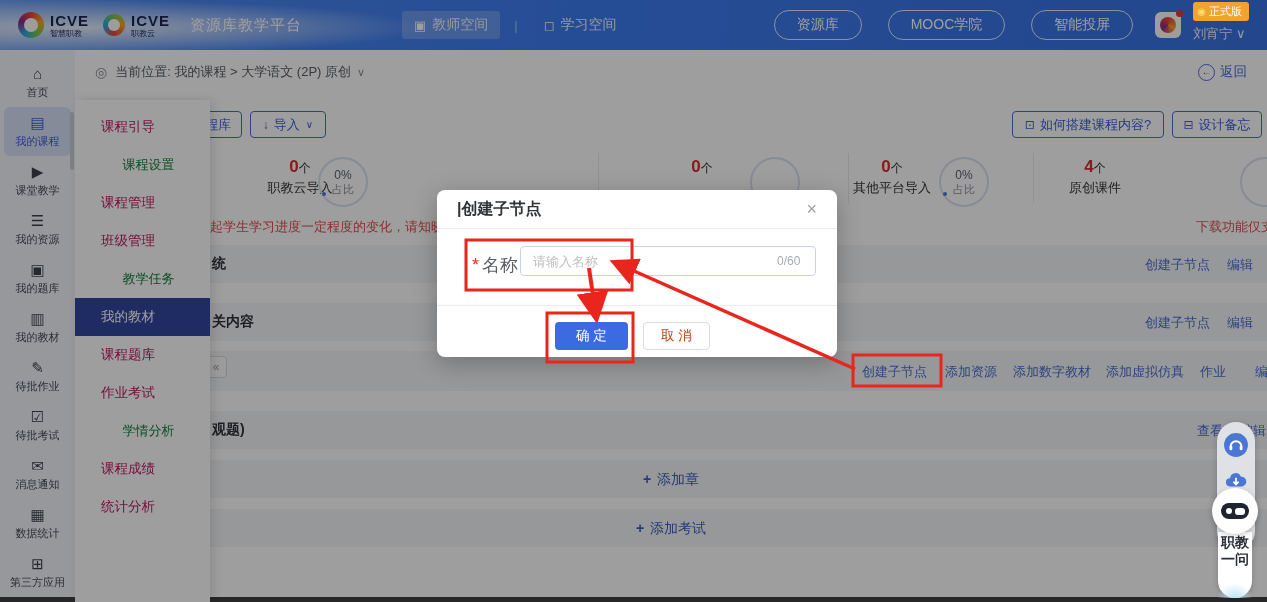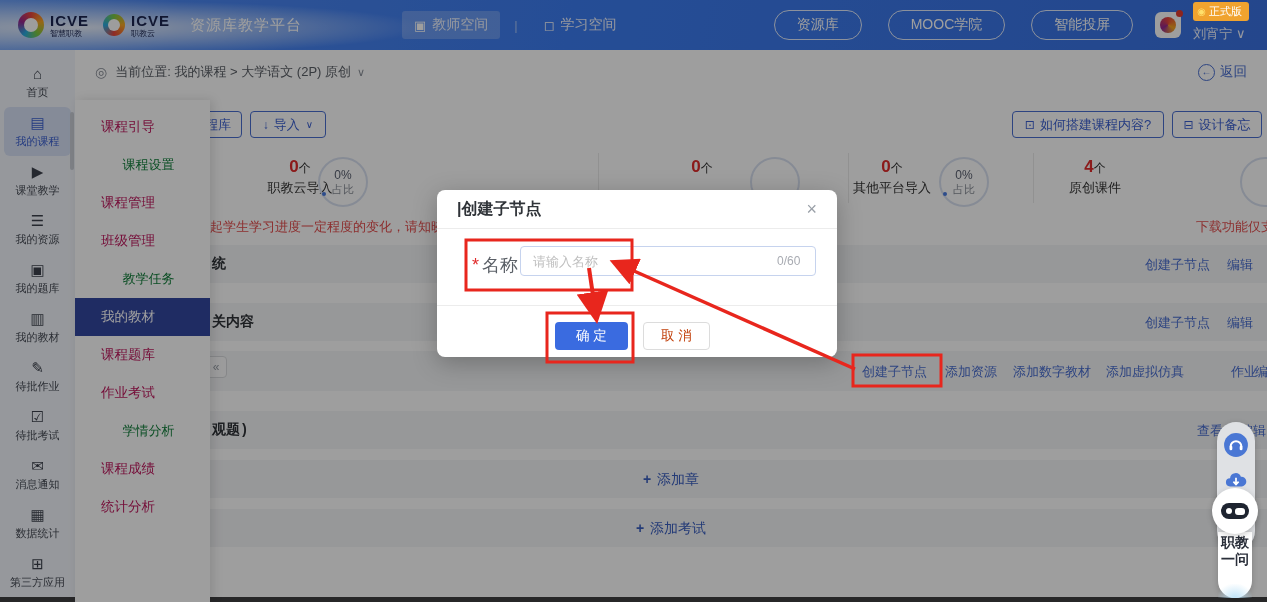--- a/index.html
+++ b/index.html
@@ -312,25 +312,25 @@
   <div class="row-title" style="left:137px;top:225px;">关内容</div>
   <div class="lnk" style="left:1070px;top:226px;">创建子节点</div>
   <div class="lnk" style="left:1152px;top:226px;">编辑</div>
 
   <div class="band" style="top:263px;height:40px;"></div>
   <div class="collapse-btn" style="left:130px;top:268px;">«</div>
   <div class="lnk" style="left:787px;top:275px;">创建子节点</div>
   <div class="lnk" style="left:870px;top:275px;">添加资源</div>
   <div class="lnk" style="left:938px;top:275px;">添加数字教材</div>
   <div class="lnk" style="left:1031px;top:275px;">添加虚拟仿真</div>
-  <div class="lnk" style="left:1125px;top:275px;margin-left:31px;">作业</div>
+  <div class="lnk" style="left:1125px;top:275px;">作业</div>
   <div class="lnk" style="left:1180px;top:275px;">编辑</div>
 
   <div class="band" style="top:323px;height:38px;"></div>
-  <div class="row-title" style="left:137px;top:333px;font-family:Liberation Mono, monospace;">观题)</div>
+  <div class="row-title" style="left:137px;top:333px;">观题)</div>
   <div class="lnk" style="left:1122px;top:334px;">查看</div>
   <div class="lnk" style="left:1165px;top:334px;">编辑</div>
 
   <div class="band" style="top:372px;height:38px;"></div>
   <div class="add-line" style="top:383px;">
     <span class="pl">+</span><span>添加章</span>
   </div>
 
   <div class="band" style="top:421px;height:38px;"></div>
   <div class="add-line" style="top:432px;">

